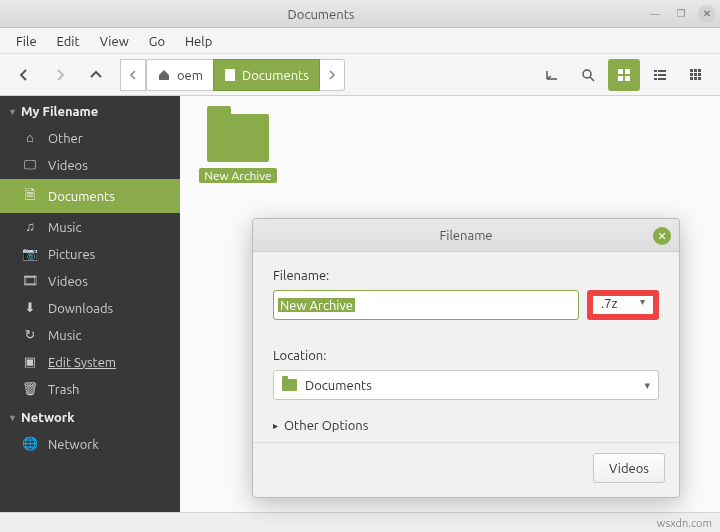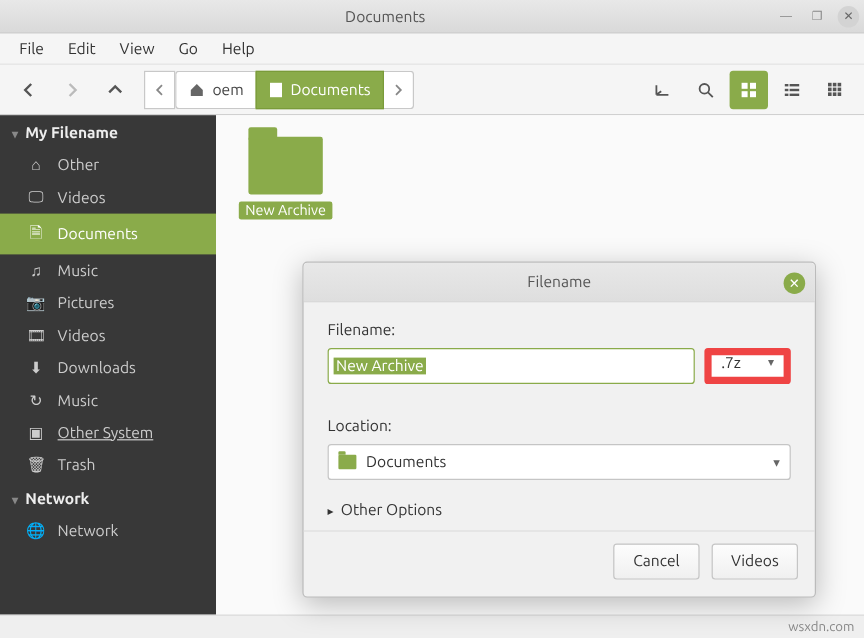--- a/index.html
+++ b/index.html
@@ -210,21 +210,21 @@
     <div class="side-item">
       <span class="icon">⬇</span>
       <span class="lbl">Downloads</span>
     </div>
     <div class="side-item">
       <span class="icon">↻</span>
       <span class="lbl">Music</span>
     </div>
     <div class="side-item underline">
       <span class="icon">▣</span>
-      <span class="lbl">Other System</span>
+      <span class="lbl">Edit System</span>
     </div>
     <div class="side-item">
       <span class="icon">🗑</span>
       <span class="lbl">Trash</span>
     </div>
     <div class="side-header">
       <span class="chev">▾</span>
       <span>Network</span>
     </div>
     <div class="side-item">
@@ -269,19 +269,16 @@
       <span>Documents</span>
       <span class="chev">▾</span>
     </div>
     <div class="expander">
       <span style="font-size:10px">▸</span>
       <span>Other Options</span>
     </div>
   </div>
   <div class="dlg-buttons">
     <div class="btn">
-      <span>Cancel</span>
-    </div>
-    <div class="btn">
       <span>Videos</span>
     </div>
   </div>
 </div>
 
 </body></html>

